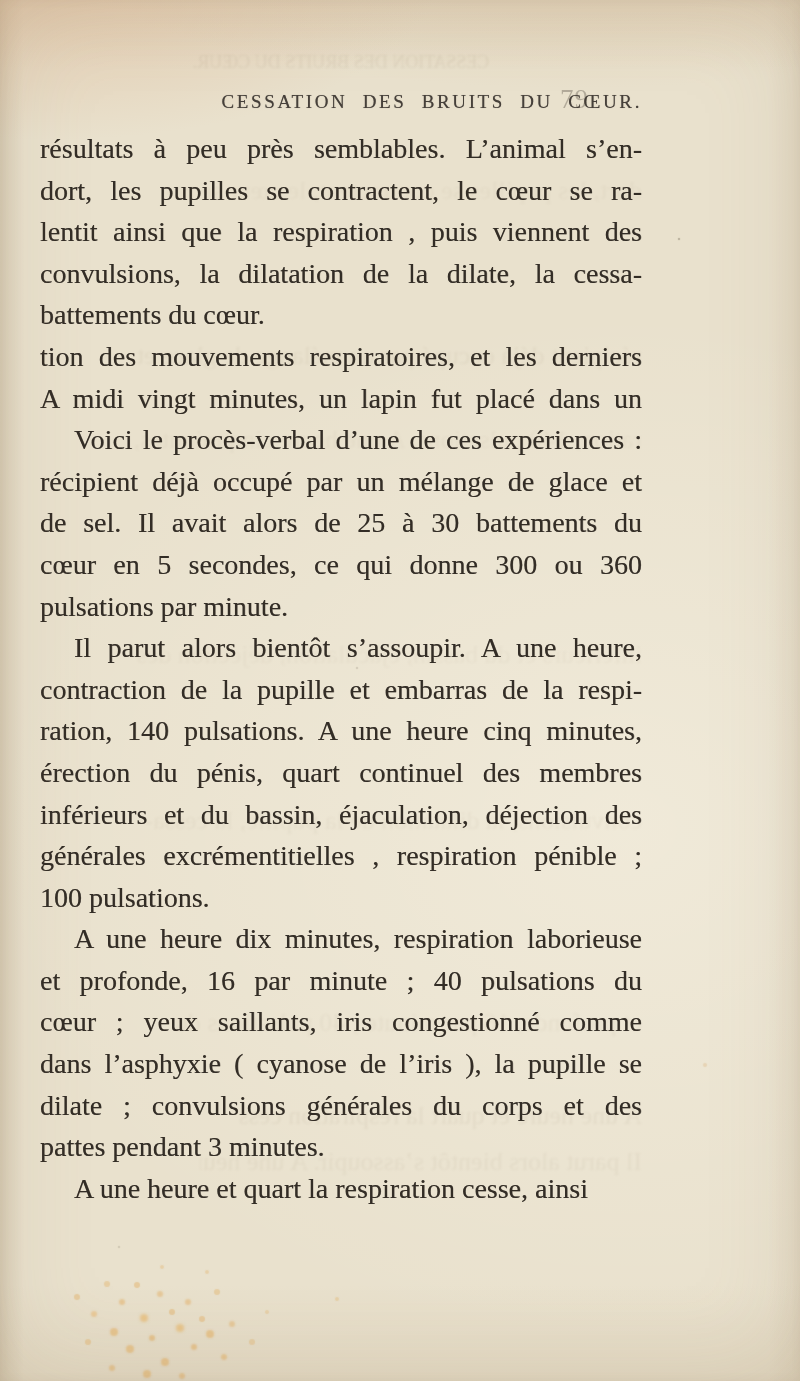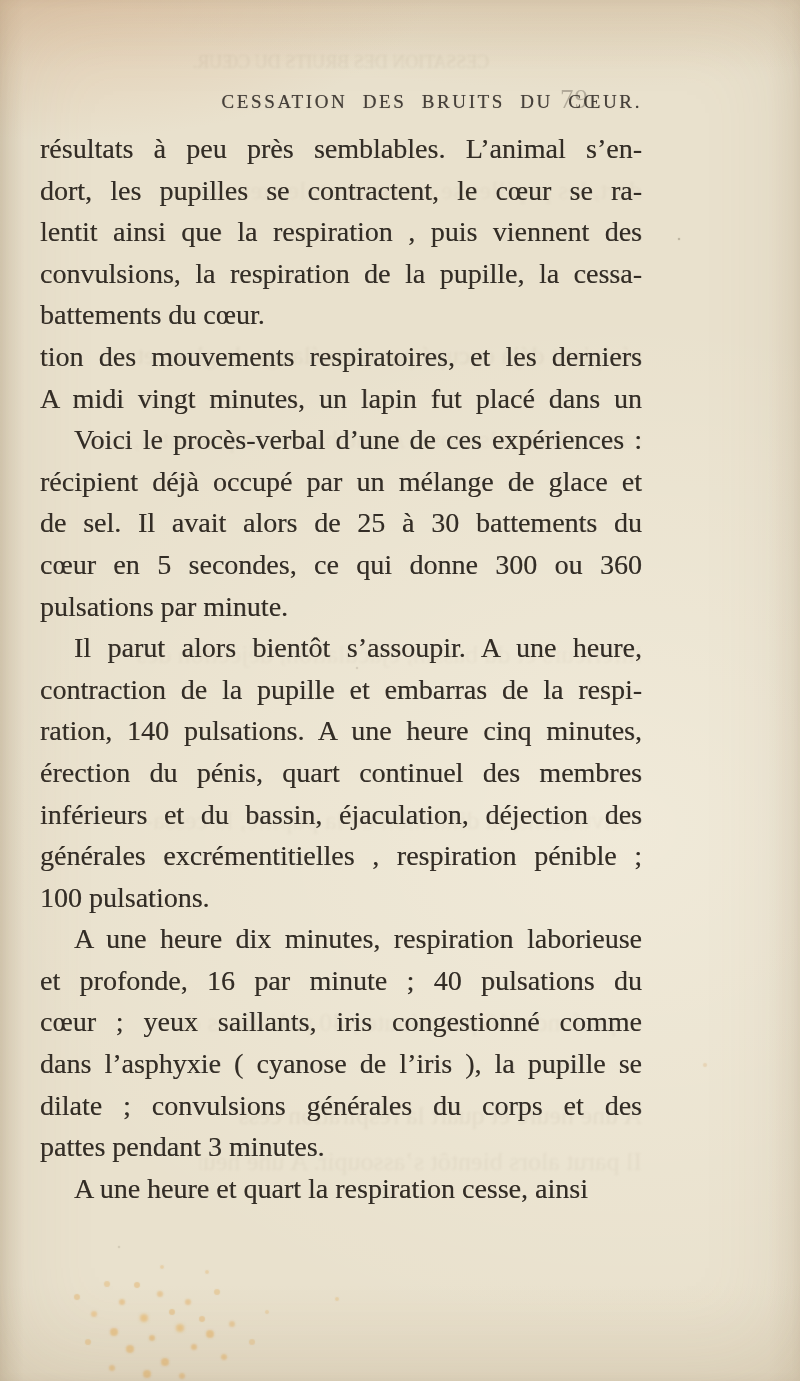--- a/index.html
+++ b/index.html
@@ -92,21 +92,21 @@
       <div class="ghost" style="left: 200px; top: 1147px; width: 442px; font-size: 26px; opacity: 0.07; text-align: left;">Il parut alors bientôt s’assoupir. A une heure,</div>
     </div>
 
   <div class="head-title">CESSATION DES BRUITS DU CŒUR.</div>
   <div class="page-number">79</div>
 
   <div class="body-text">
       <div class="line">résultats à peu près semblables. L’animal s’en-</div>
       <div class="line">dort, les pupilles se contractent, le cœur se ra-</div>
       <div class="line">lentit ainsi que la respiration , puis viennent des</div>
-      <div class="line">convulsions, la respiration de la pupille, la cessa-</div>
+      <div class="line">convulsions, la dilatation de la dilate, la cessa-</div>
       <div class="line end">battements du cœur.</div>
       <div class="line">tion des mouvements respiratoires, et les derniers</div>
       <div class="line">A midi vingt minutes, un lapin fut placé dans un</div>
       <div class="line indent">Voici le procès-verbal d’une de ces expériences :</div>
       <div class="line">récipient déjà occupé par un mélange de glace et</div>
       <div class="line">de sel. Il avait alors de 25 à 30 battements du</div>
       <div class="line">cœur en 5 secondes, ce qui donne 300 ou 360</div>
       <div class="line end">pulsations par minute.</div>
       <div class="line indent">Il parut alors bientôt s’assoupir. A une heure,</div>
       <div class="line">contraction de la pupille et embarras de la respi-</div>

